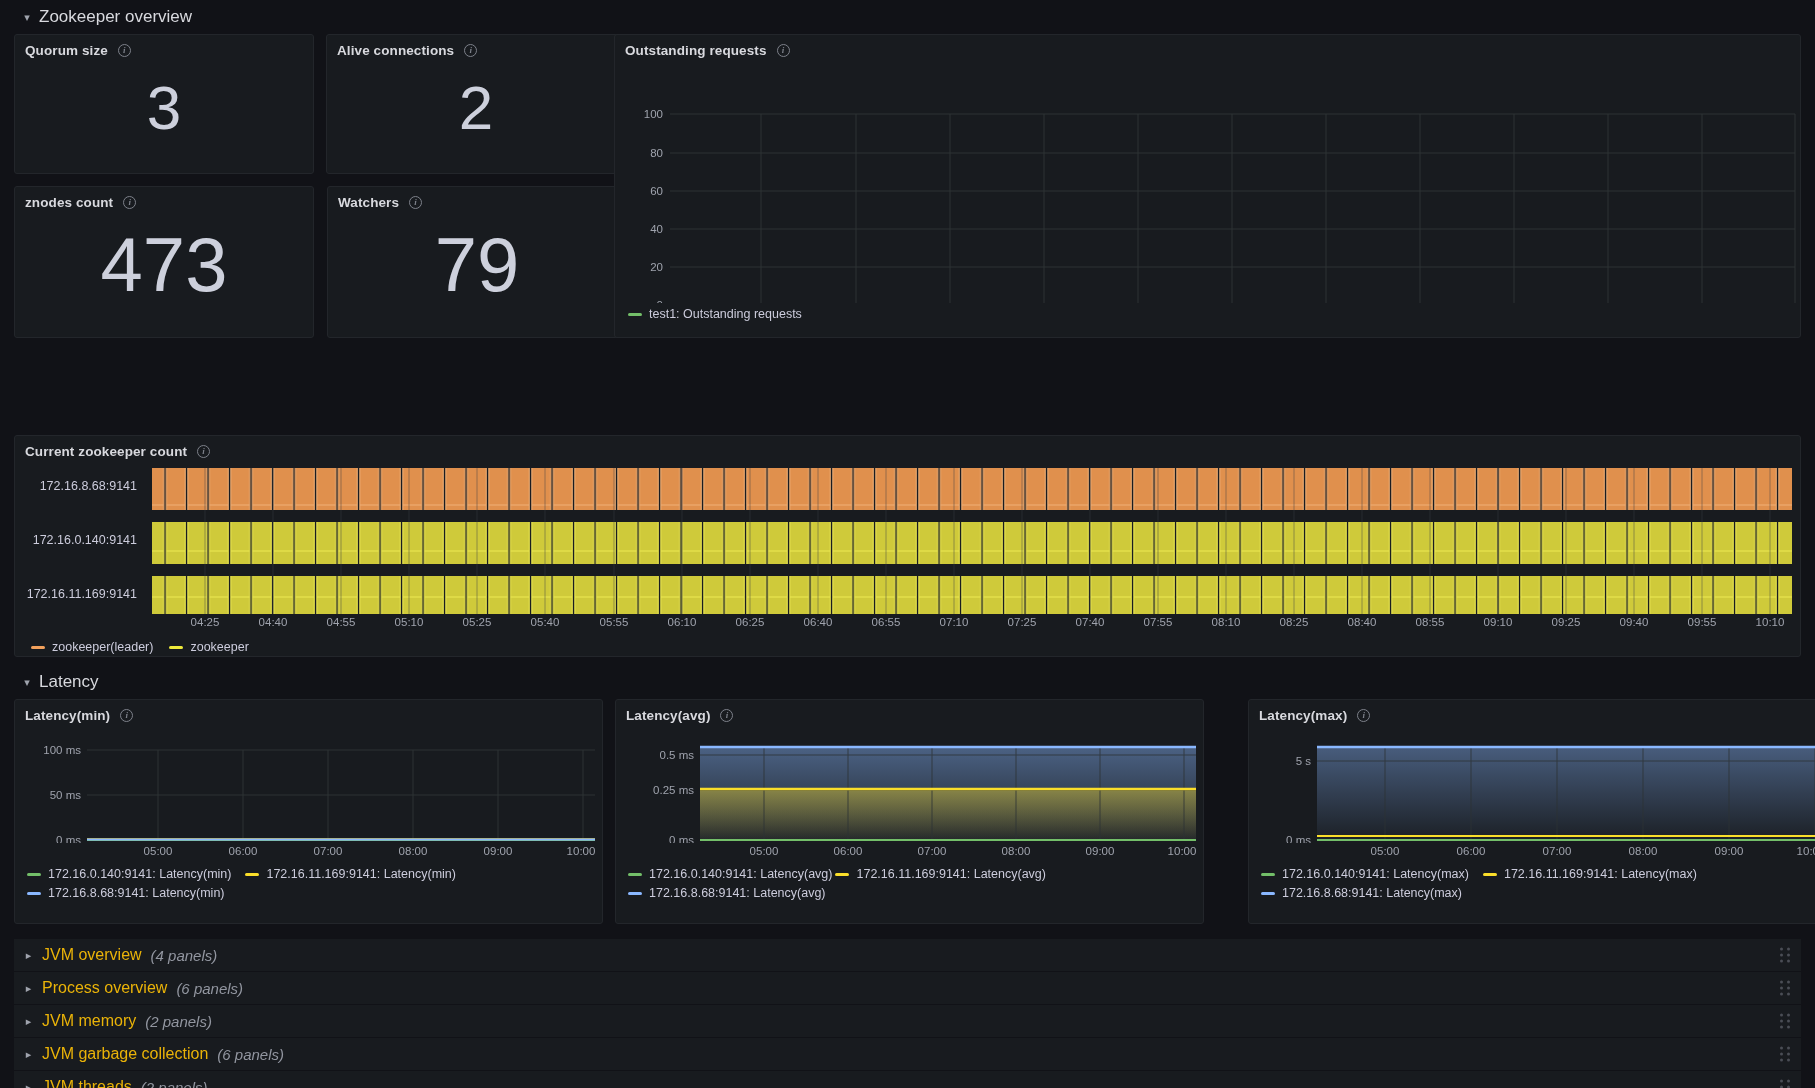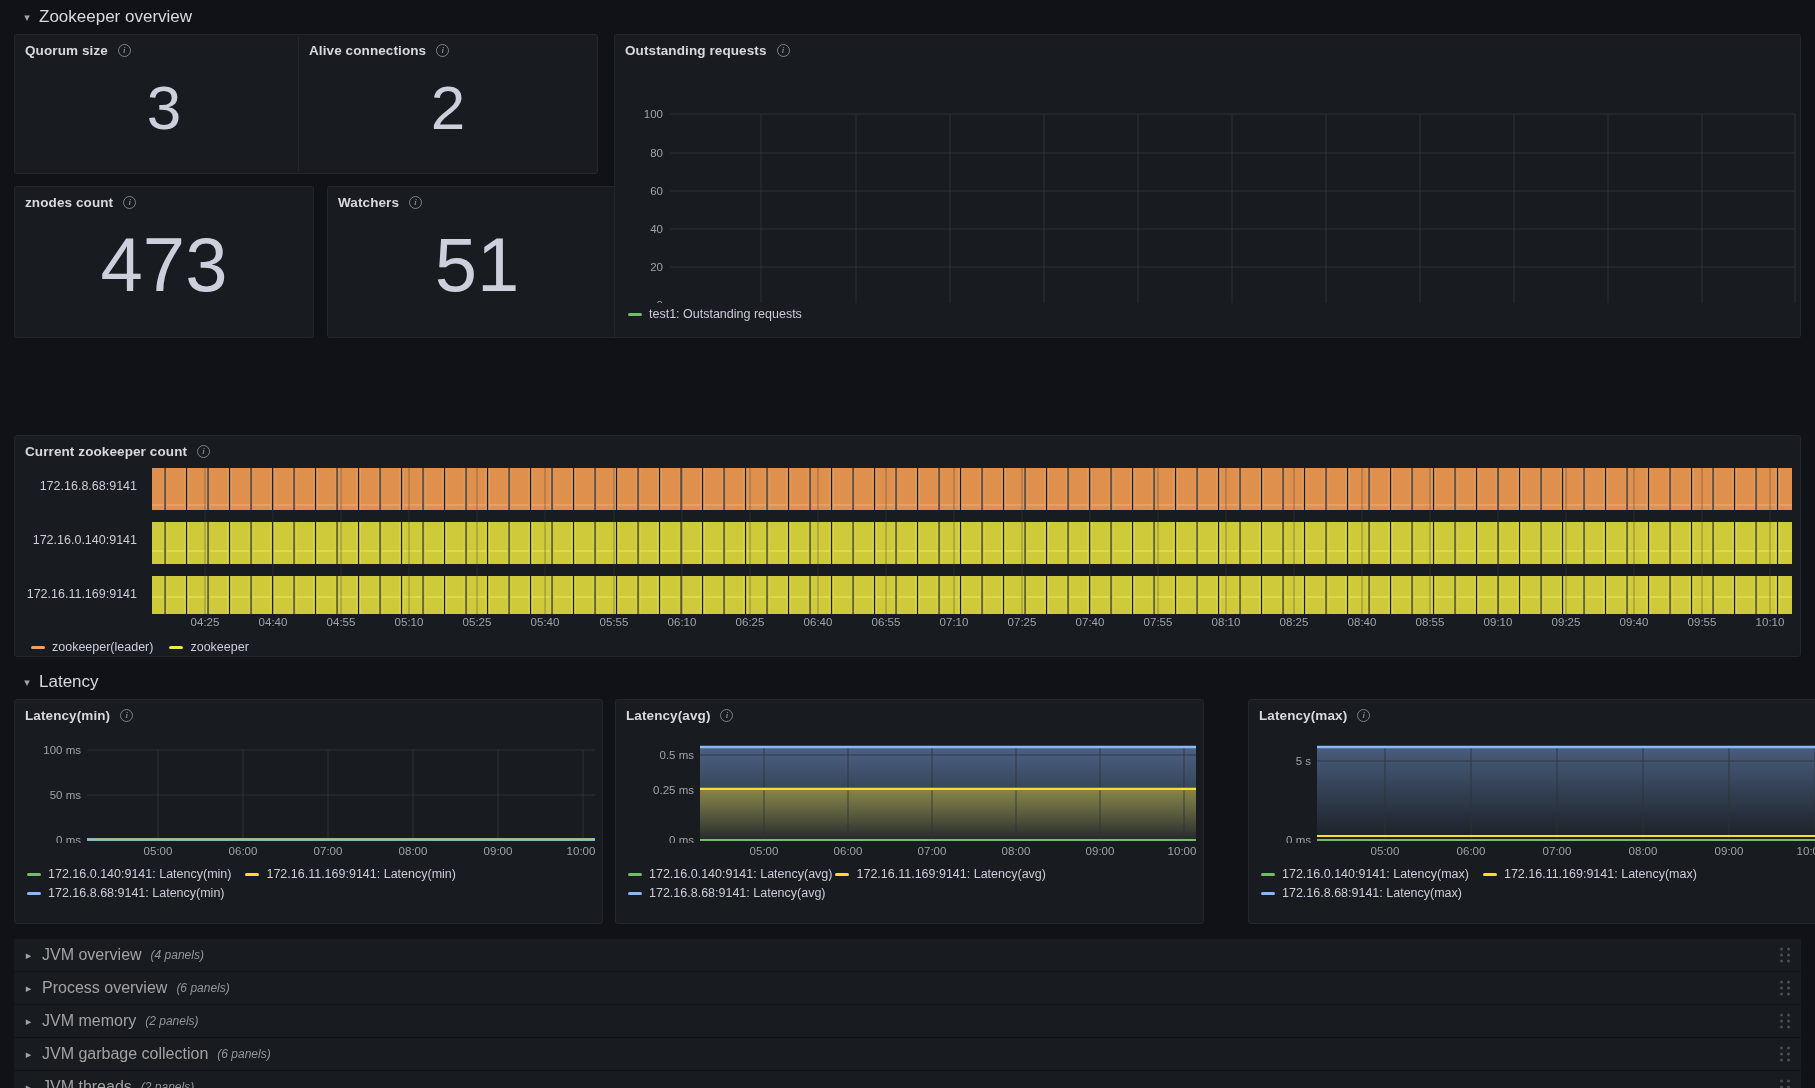--- a/index.html
+++ b/index.html
@@ -59,22 +59,22 @@
 
   
   .collapsed-row {
     height: 32px; margin-bottom: 1px;
     background: #181b1f;
     display: flex; align-items: center; gap: 9px;
     padding: 0 12px 0 10px;
     cursor: pointer; position: relative;
   }
   .collapsed-row .caret { font-size: 11px; color: #9fa3ad; width: 9px; text-align: center; }
-  .collapsed-row .title { font-size: 16px; font-weight: 500; color: #a3a3a3; }
-  .collapsed-row .count { font-size: 12px; font-style: italic; color: #9296a0; }
+  .collapsed-row .title { font-size: 16px; font-weight: 500; color: #eab308; }
+  .collapsed-row .count { font-size: 15px; font-style: italic; color: #9296a0; }
   .drag-handle {
     position: absolute; right: 11px; top: 50%; transform: translateY(-50%);
     display: grid; grid-template-columns: 3px 3px; gap: 3px 4px; cursor: grab;
   }
   .drag-handle i { width: 3px; height: 3px; background: #4a4d55; border-radius: 50%; display: block; }
   svg { display: block; }
 </style>
 </head>
 <body>
 
@@ -88,42 +88,42 @@
   <div style="position:relative; height:389px;">
 
     <div class="panel" style="position:absolute; left:0; top:0; width:300px; height:140px;">
       <div class="panel-title">
         <span>Quorum size</span>
         <span class="info-icon">i</span>
       </div>
       <div class="stat-value" style="height:100px; font-size:62px;">3</div>
     </div>
 
-    <div class="panel" style="position:absolute; left:284px; top:0; width:300px; height:140px;">
+    <div class="panel" style="position:absolute; left:312px; top:0; width:300px; height:140px;">
       <div class="panel-title">
         <span>Alive connections</span>
         <span class="info-icon">i</span>
       </div>
       <div class="stat-value" style="height:100px; font-size:62px;">2</div>
     </div>
 
     <div class="panel" style="position:absolute; left:0; top:152px; width:300px; height:152px;">
       <div class="panel-title">
         <span>znodes count</span>
         <span class="info-icon">i</span>
       </div>
       <div class="stat-value" style="height:110px; font-size:76px;">473</div>
     </div>
 
     <div class="panel" style="position:absolute; left:313px; top:152px; width:300px; height:152px;">
       <div class="panel-title">
         <span>Watchers</span>
         <span class="info-icon">i</span>
       </div>
-      <div class="stat-value" style="height:110px; font-size:76px;">51</div>
+      <div class="stat-value" style="height:110px; font-size:76px;">79</div>
     </div>
 
     <div class="panel" style="position:absolute; left:600px; top:0; width:1187px; height:304px;">
       <div class="panel-title">
         <span>Outstanding requests</span>
         <span class="info-icon">i</span>
       </div>
       <svg width="1185" height="245">
 
         <g font-family="Liberation Sans, sans-serif" font-size="11.5" fill="#9fa3ad" text-anchor="end">

